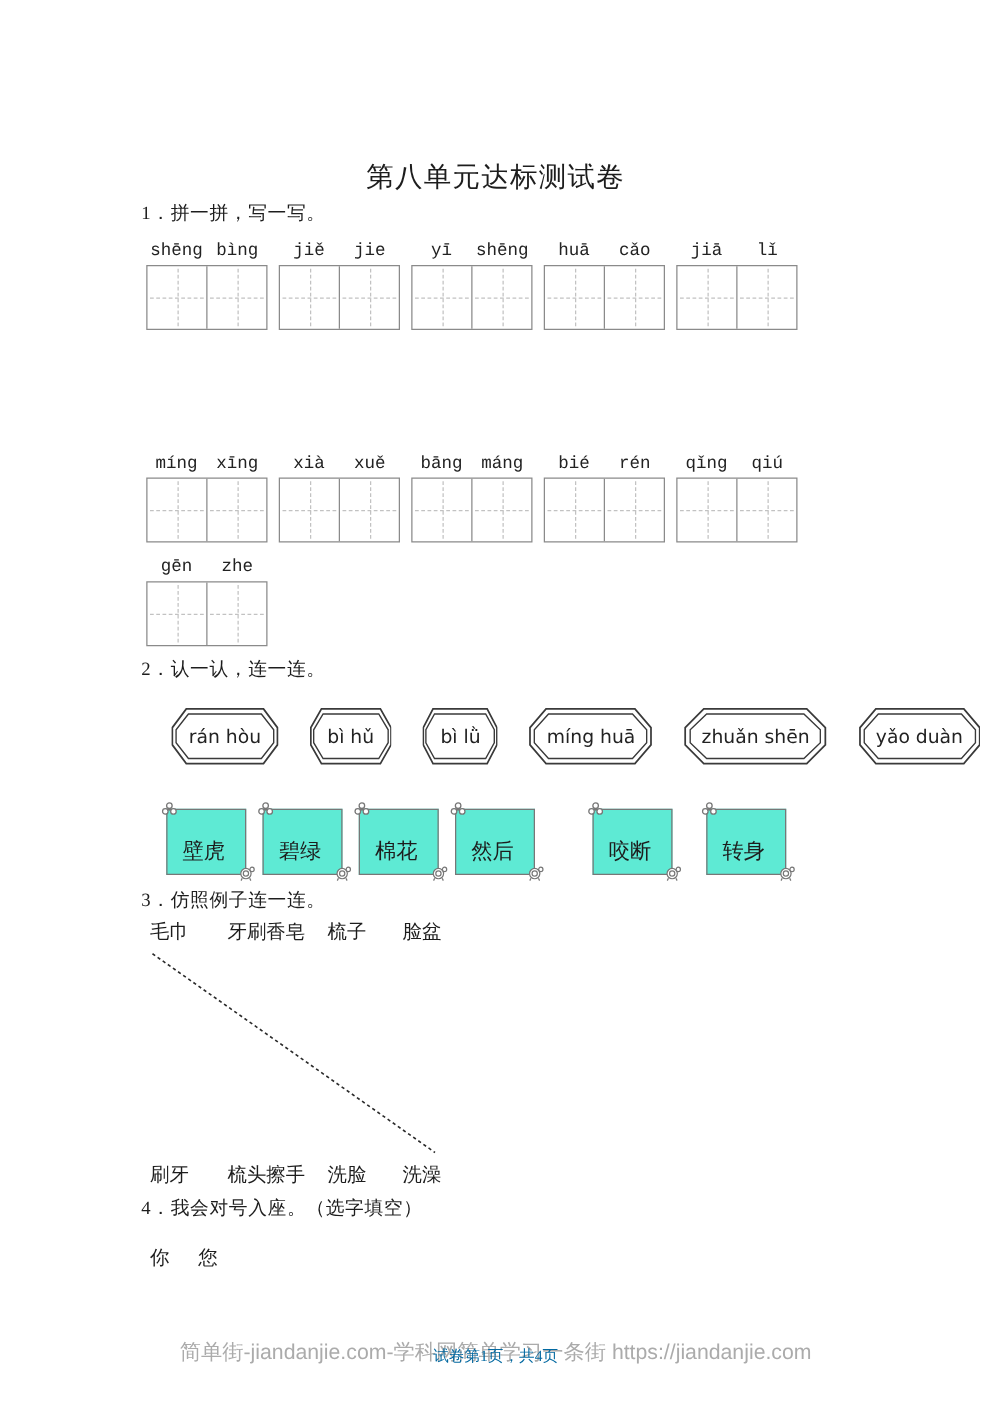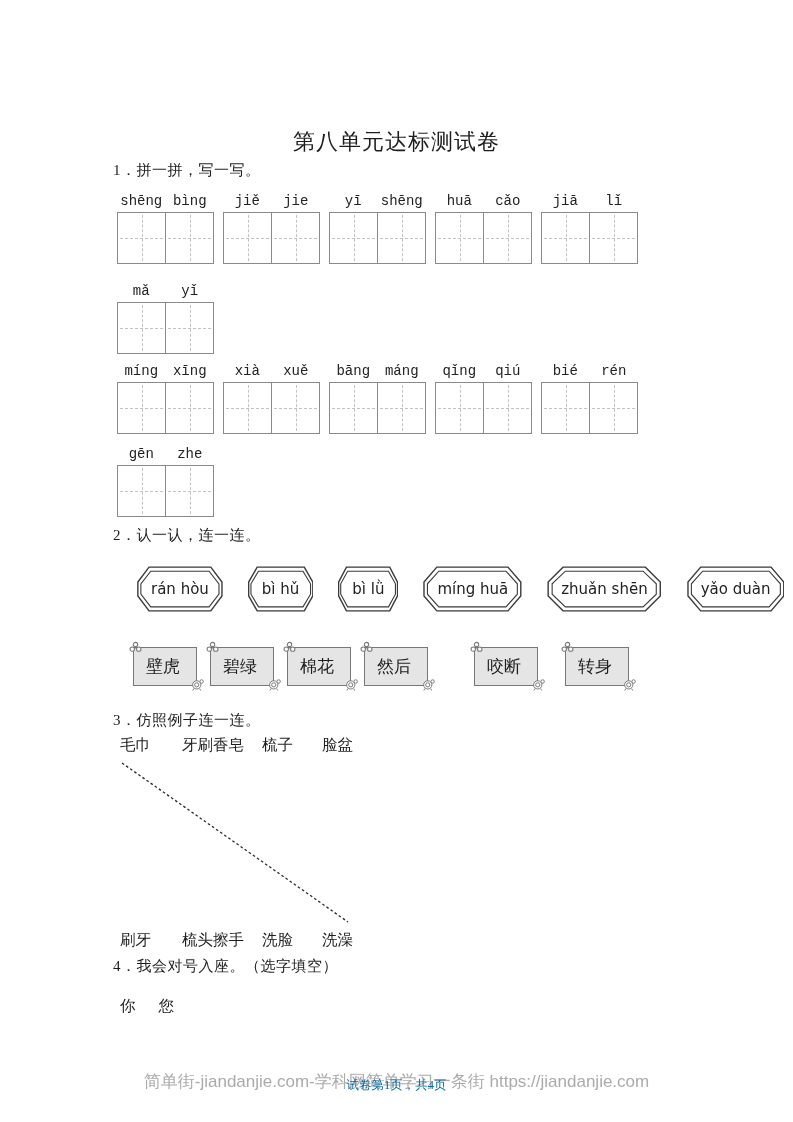--- a/index.html
+++ b/index.html
@@ -33,21 +33,21 @@
 
   
   .badge-row { position:absolute; left:137px; top:566px; display:flex; gap:25px; align-items:center; }
   .badge { position:relative; display:inline-flex; align-items:center; justify-content:center;
            padding:14px 14px; font-family:"DejaVu Sans",sans-serif; font-size:15px; color:#222; white-space:nowrap; }
   .badge svg.oct { position:absolute; inset:0; width:100%; height:100%; }
   .badge .bd-text { position:relative; z-index:1; }
 
   
   .card-row { position:absolute; left:133px; top:647px; display:flex; gap:13px; align-items:center; }
-  .wcard { position:relative; border:1px solid #777; background:#e5e5e5; padding:7px 16px 7px 12px;
+  .wcard { position:relative; border:1px solid #777; background:#5eead4; padding:21px 16px 7px 12px;
            font-size:17px; white-space:nowrap; }
   .wcard.gap-big { margin-left:33px; }
   .wcard.gap-med { margin-left:14px; }
   .deco-flower { position:absolute; left:-5px; top:-7px; line-height:0; }
   .deco-turtle { position:absolute; right:-9px; bottom:-7px; line-height:0; }
 
   
   .match-words { position:absolute; left:120px; font-size:15.5px; white-space:nowrap; }
   #match-top { top:735px; }
   #match-bottom { top:930px; }
@@ -125,32 +125,20 @@
           <span>jiā</span>
           <span>lǐ</span>
         </div>
       <div class="grid-box">
           <div class="cell"></div>
           <div class="cell"></div>
         </div>
     </div>
   </div>
 
-  <div class="pin-row" id="pin-row-2">
-    <div class="pin-group">
-      <div class="pin-labels">
-          <span>mǎ</span>
-          <span>yǐ</span>
-        </div>
-      <div class="grid-box">
-          <div class="cell"></div>
-          <div class="cell"></div>
-        </div>
-    </div>
-  </div>
 
   <div class="pin-row" id="pin-row-3">
     <div class="pin-group">
       <div class="pin-labels">
           <span>míng</span>
           <span>xīng</span>
         </div>
       <div class="grid-box">
           <div class="cell"></div>
           <div class="cell"></div>
@@ -171,32 +159,32 @@
           <span>bāng</span>
           <span>máng</span>
         </div>
       <div class="grid-box">
           <div class="cell"></div>
           <div class="cell"></div>
         </div>
     </div>
     <div class="pin-group">
       <div class="pin-labels">
+          <span>bié</span>
+          <span>rén</span>
+        </div>
+      <div class="grid-box">
+          <div class="cell"></div>
+          <div class="cell"></div>
+        </div>
+    </div>
+    <div class="pin-group">
+      <div class="pin-labels">
           <span>qǐng</span>
           <span>qiú</span>
-        </div>
-      <div class="grid-box">
-          <div class="cell"></div>
-          <div class="cell"></div>
-        </div>
-    </div>
-    <div class="pin-group">
-      <div class="pin-labels">
-          <span>bié</span>
-          <span>rén</span>
         </div>
       <div class="grid-box">
           <div class="cell"></div>
           <div class="cell"></div>
         </div>
     </div>
   </div>
 
   <div class="pin-row" id="pin-row-4">
     <div class="pin-group">

